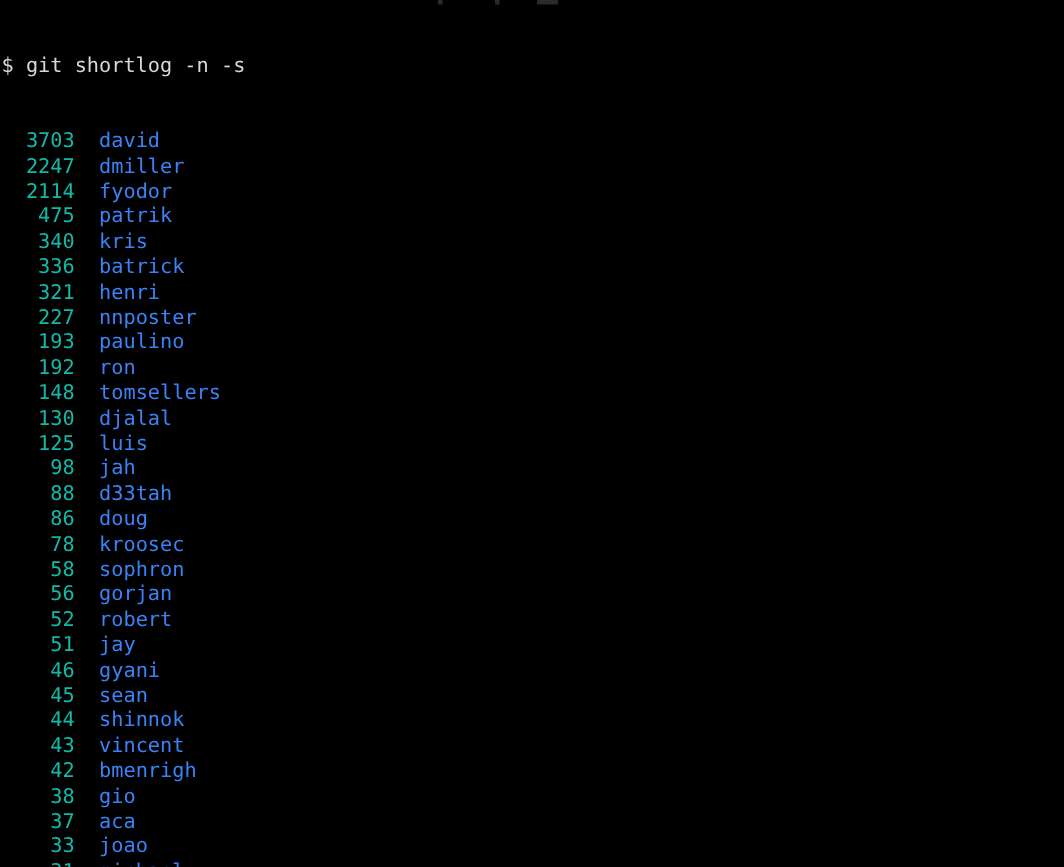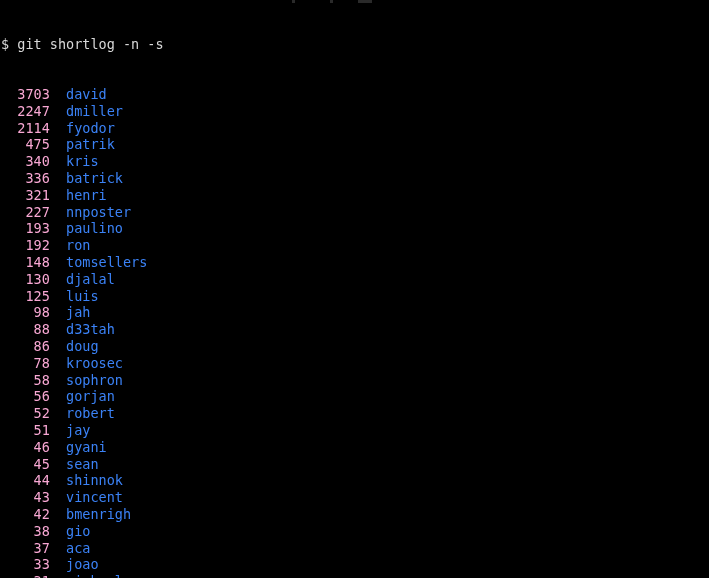--- a/index.html
+++ b/index.html
@@ -45,21 +45,21 @@
   }
   .line {
     display: block;
     height: 16.8px;
     white-space: pre;
   }
   .prompt-line {
     color: #d8d8d8;
   }
   .count {
-    color: #f9a8d4;
+    color: #14b8a6;
   }
   .author {
     color: #3b82f6;
   }
 </style>
 </head>
 <body>
 
 <div id="terminal">
 

